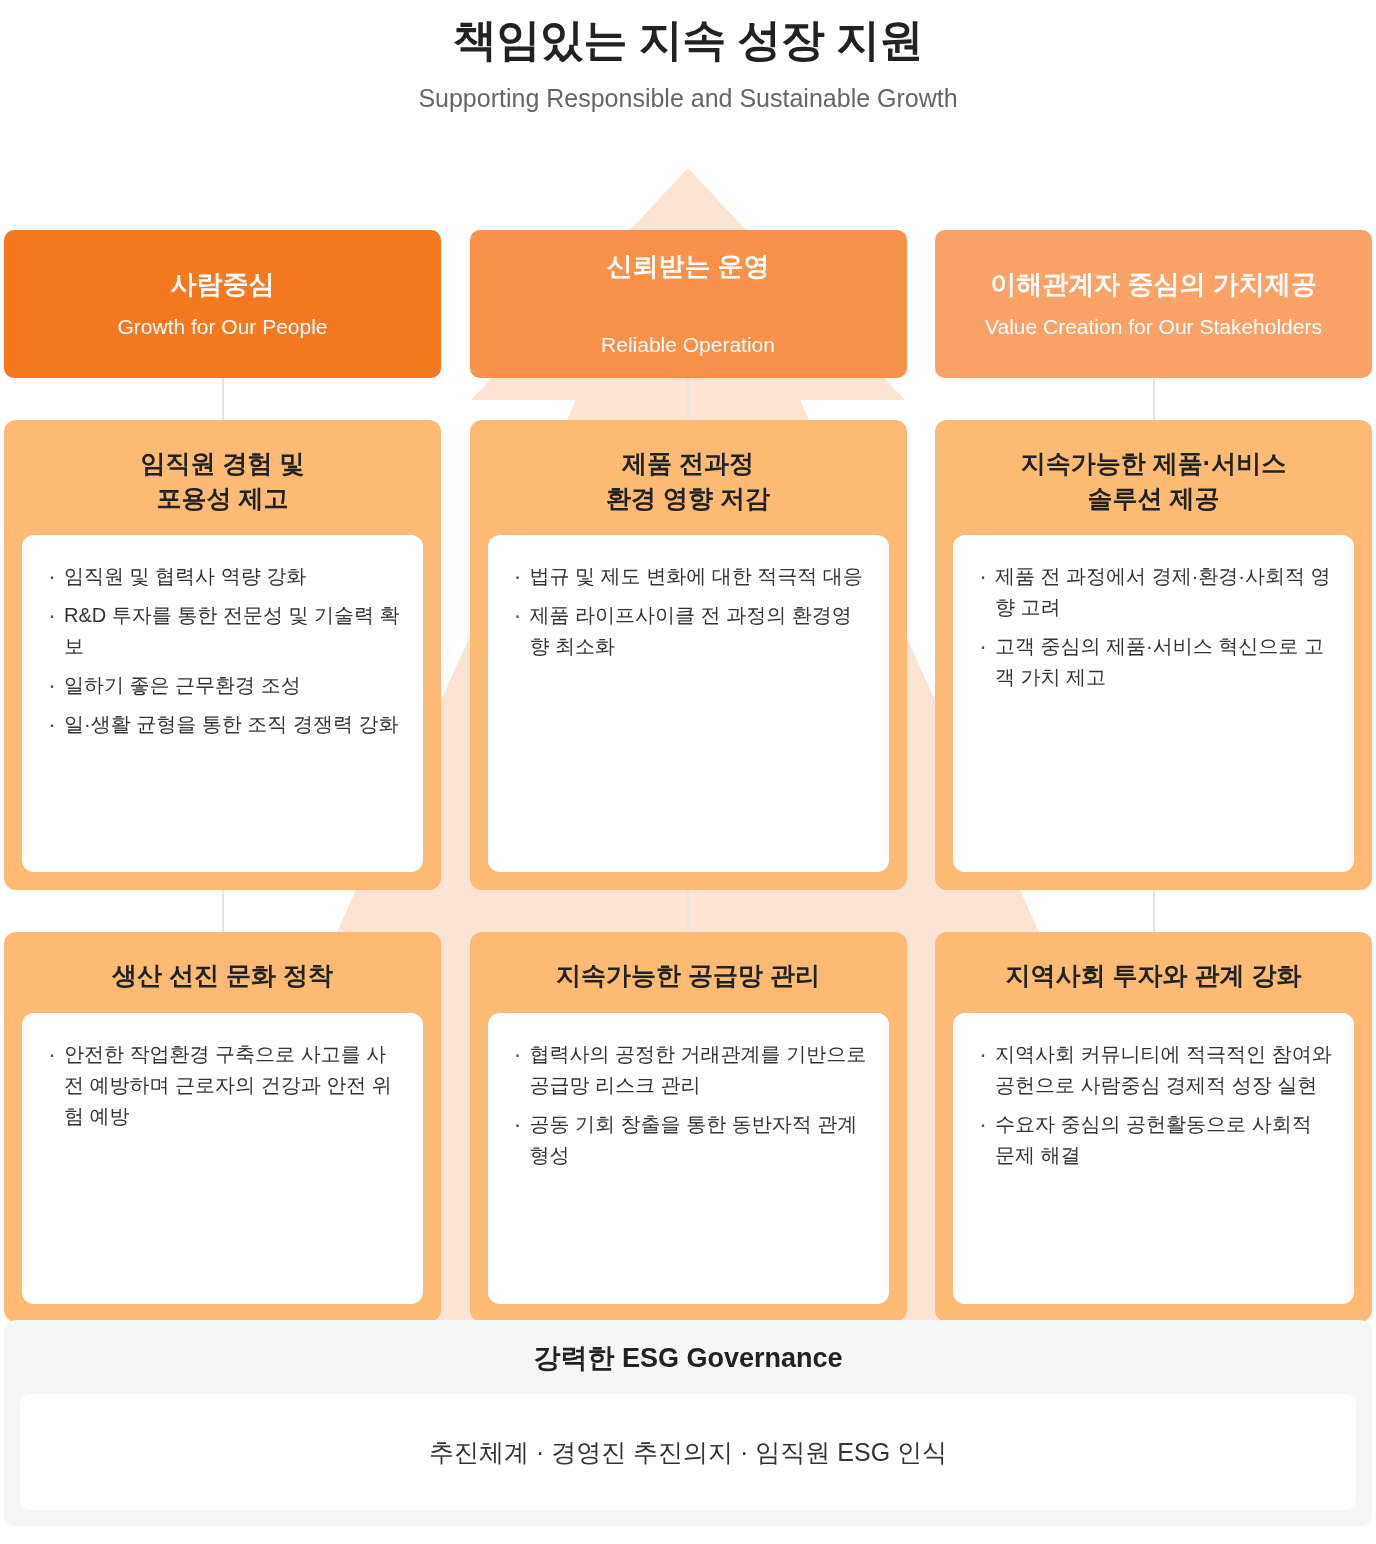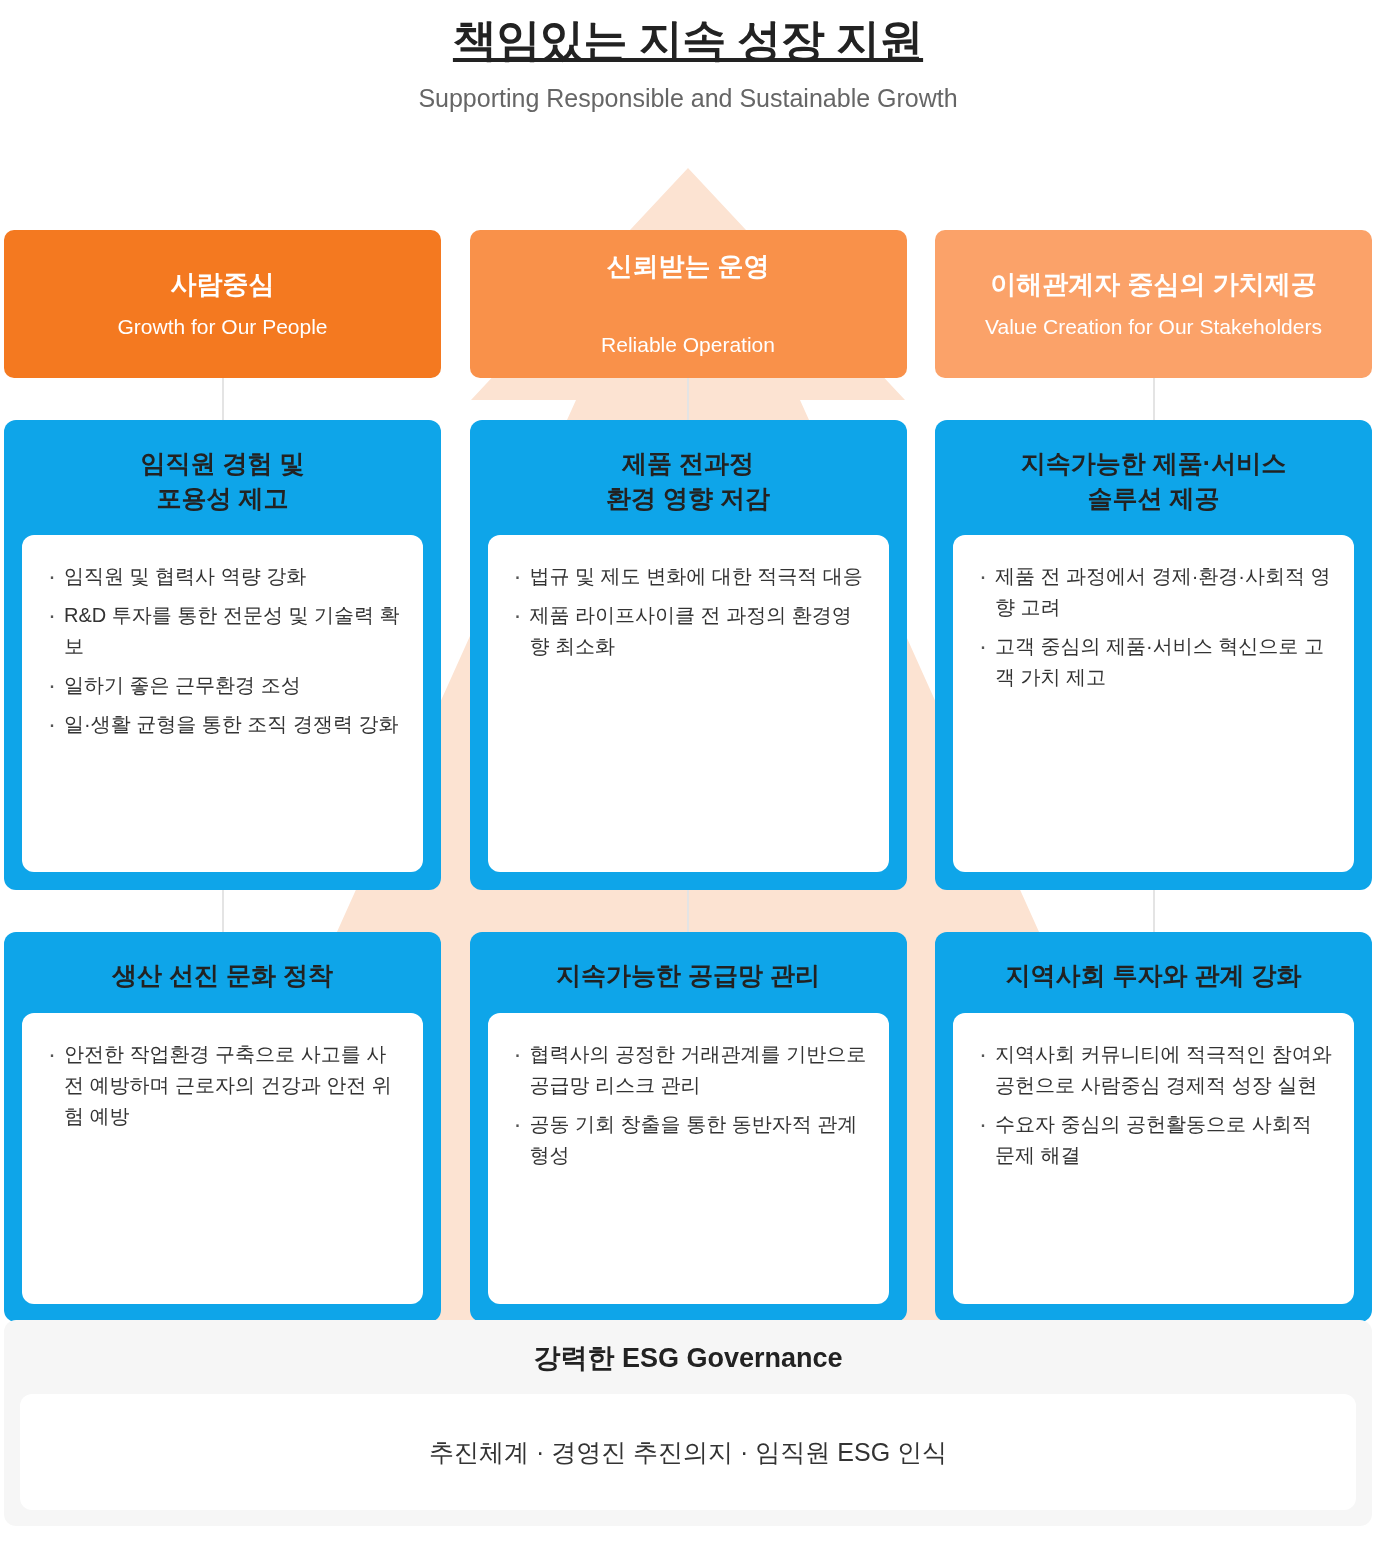--- a/index.html
+++ b/index.html
@@ -25,21 +25,20 @@
     width: 1376px;
     text-align: center;
     padding-top: 14px;
   }
   .title-ko {
     font-size: 44px;
     font-weight: 700;
     color: #222222;
     letter-spacing: -0.5px;
     line-height: 1.2;
-    text-decoration: underline;
   }
   .title-en {
     margin-top: 16px;
     font-size: 25px;
     font-weight: 400;
     color: #666666;
     line-height: 1.2;
   }
 
   
@@ -101,21 +100,21 @@
     position: absolute;
     left: 50%;
     top: 0;
     width: 2px;
     height: 42px;
     margin-left: -1px;
     background: #e4e4e4;
   }
 
   .panel {
-    background: #0ea5e9;
+    background: #fdba74;
     border-radius: 12px;
     padding: 26px 18px 18px 18px;
     display: flex;
     flex-direction: column;
   }
   .panel.tall { height: 470px; }
   .panel.short { height: 390px; }
 
   .panel-title {
     text-align: center;

